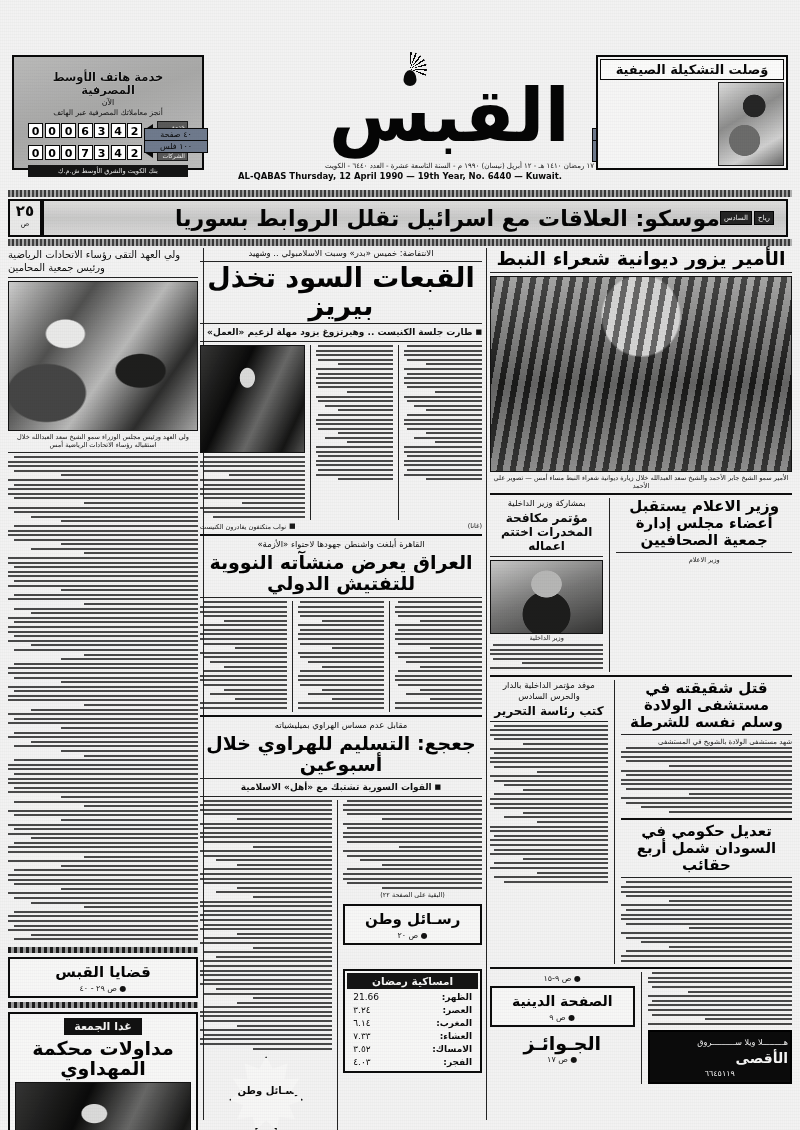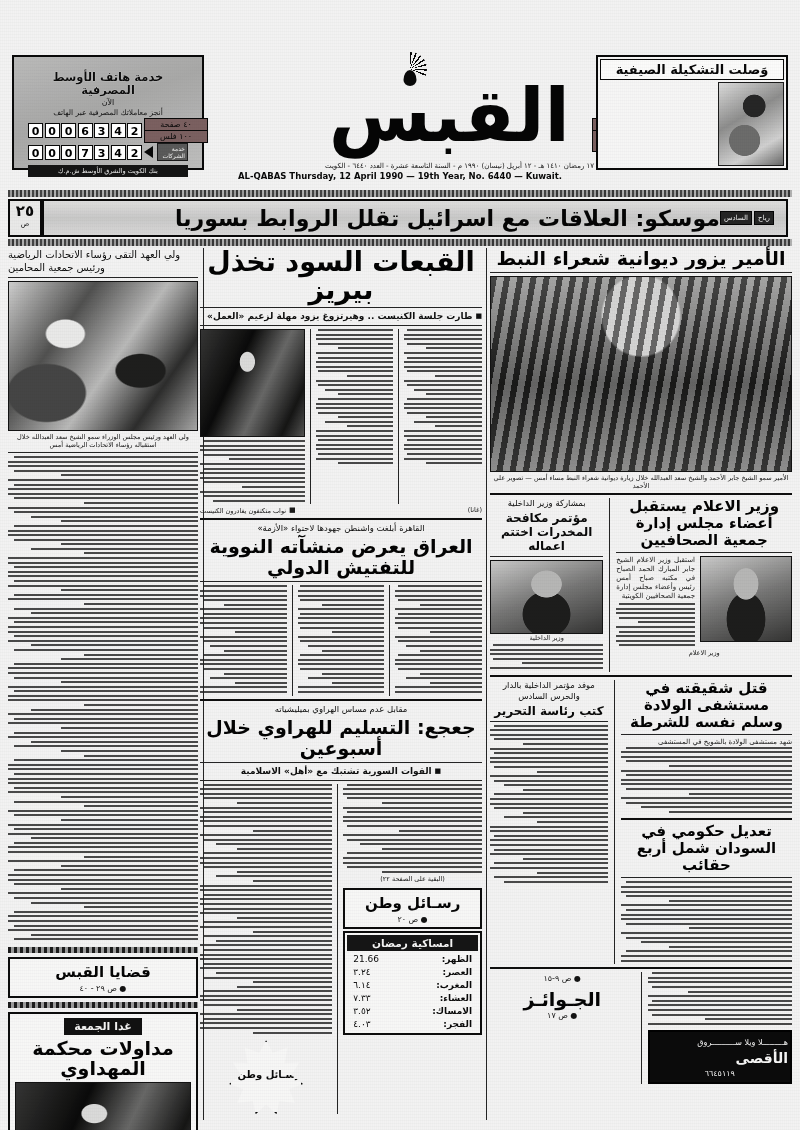--- a/index.html
+++ b/index.html
@@ -116,22 +116,22 @@
     position: absolute; left: 50%; top: 52%; transform: translateX(-50%);
     width: 13px; height: 16px; background: #111;
     border-radius: 50% 50% 50% 50% / 62% 62% 38% 38%;
   }
   .masthead-name {
     font-size: 74px; font-weight: bold; color: #0d0d0d;
     line-height: 66px; letter-spacing: -2px; margin-top: -4px;
     font-family: "DejaVu Sans", sans-serif;
   }
   .masthead-tagbox {
-    position: absolute; top: 68px; width: 64px;
-    border: 1.5px solid #111; background: #ef4444;
+    position: absolute; top: 78px; width: 64px;
+    border: 1.5px solid #111; background: #3b82f6;
   }
   .masthead-tagbox div {
     font-size: 8px; text-align: center; padding: 1px 0;
     border-bottom: 1px solid #111; color: #111;
   }
   .masthead-tagbox div:last-child { border-bottom: none; }
   .tagbox-left  { left: 144px; }
   .tagbox-right { right: 144px; }
   .dateline {
     position: absolute; top: 112px; left: 180px; right: 180px; text-align: center;
@@ -419,38 +419,20 @@
       <div class="headline-l ar">الأمير يزور ديوانية شعراء النبط</div>
       <div class="rule-h"></div>
       <div class="photo group" style="height:196px"></div>
       <div class="caption ar" style="margin-top:2px">الأمير سمو الشيخ جابر الأحمد والشيخ سعد العبدالله خلال زيارة ديوانية شعراء النبط مساء أمس — تصوير علي الأحمد</div>
       <div class="rule-h thick"></div>
 
       <div style="display:flex;gap:6px;margin-top:3px">
         <div style="flex:1.55">
           <div class="headline-m ar">وزير الاعلام يستقبل أعضاء مجلس إدارة جمعية الصحافيين</div>
           <div class="rule-h"></div>
-          <div style="display:flex;gap:5px;margin-top:2px">
-            <div class="photo portrait" style="width:92px;height:86px"></div>
-            <div style="flex:1">
-              <div class="sm ar">استقبل وزير الاعلام الشيخ جابر المبارك الحمد الصباح في مكتبه صباح أمس رئيس وأعضاء مجلس إدارة جمعية الصحافيين الكويتية</div>
-              <div class="body-lines" style="margin-top:2px">
-                <i></i>
-                  <i></i>
-                  <i></i>
-                  <i></i>
-                  <i></i>
-                  <i></i>
-                  <i></i>
-                  <i></i>
-                  <i></i>
-                  <i></i>
-              </div>
-            </div>
-          </div>
           <div class="caption ar">وزير الاعلام</div>
         </div>
         <div style="width:1px;background:#2a2a2a"></div>
         <div style="flex:1">
           <div class="kicker ar">بمشاركة وزير الداخلية</div>
           <div class="headline-s ar">مؤتمر مكافحة المخدرات اختتم اعماله</div>
           <div class="rule-h"></div>
           <div class="photo portrait" style="height:74px;margin-top:2px"></div>
           <div class="caption ar">وزير الداخلية</div>
           <div class="body-lines" style="margin-top:2px">
@@ -576,28 +558,33 @@
           </div>
           <div class="ad-black" style="margin-top:3px">
             <div class="s ar">هـــــــــلا ويلا ســــــــــروق</div>
             <div class="n ar">الأقصى</div>
             <div class="s" dir="ltr">٦٦٤٥١١٩</div>
           </div>
         </div>
         <div style="width:1px;background:#2a2a2a"></div>
         <div style="flex:1">
           <div class="page-ref ar">● ص ٩-١٥</div>
+          <div class="box-outline" style="margin-top:3px;padding:3px">
+            <div class="promo-title ar" style="font-size:14px">الصفحة الدينية</div>
+            <div class="page-ref ar">● ص ٩</div>
+          </div>
           <div class="promo-title ar" style="margin-top:6px">الجـوائـز</div>
           <div class="page-ref ar">● ص ١٧</div>
         </div>
       </div>
     </div>
 
     <div class="col col-mid">
 
+      <div class="kicker ar kicker-ul">الانتفاضة: خميس «بدر» وسبت الاسلامبولي ..  وشهيد</div>
       <div class="headline-xl ar">القبعات السود تخذل بيريز</div>
       <div class="rule-h"></div>
       <div class="subhead ar bullet">طارت جلسة الكنيست .. وهيرتزوغ يزود مهلة لزعيم «العمل»</div>
       <div class="rule-h"></div>
 
       <div style="display:flex;gap:5px;margin-top:2px">
         <div style="flex:1">
           <div class="body-lines">
             <i></i>
               <i></i>
@@ -815,21 +802,21 @@
               <i></i>
               <i></i>
               <i></i>
               <i></i>
           </div>
           <div class="caption ar">(البقية على الصفحة ٢٢)</div>
           <div class="box-outline" style="margin-top:5px;padding:3px 4px">
             <div class="promo-title ar" style="font-size:15px">رسـائل وطن</div>
             <div class="page-ref ar">● ص ٢٠</div>
           </div>
-          <div class="box-outline" style="margin-top:2px;padding:2px">
+          <div class="box-outline" style="margin-top:24px;padding:2px">
             <div class="imsak-head ar">امساكية رمضان</div>
             <div class="imsak-row">
                 <span class="lbl ar">الظهر:</span>
                 <span class="val">21.66</span>
               </div>
             <div class="imsak-row">
                 <span class="lbl ar">العصر:</span>
                 <span class="val">٣.٢٤</span>
               </div>
             <div class="imsak-row">

